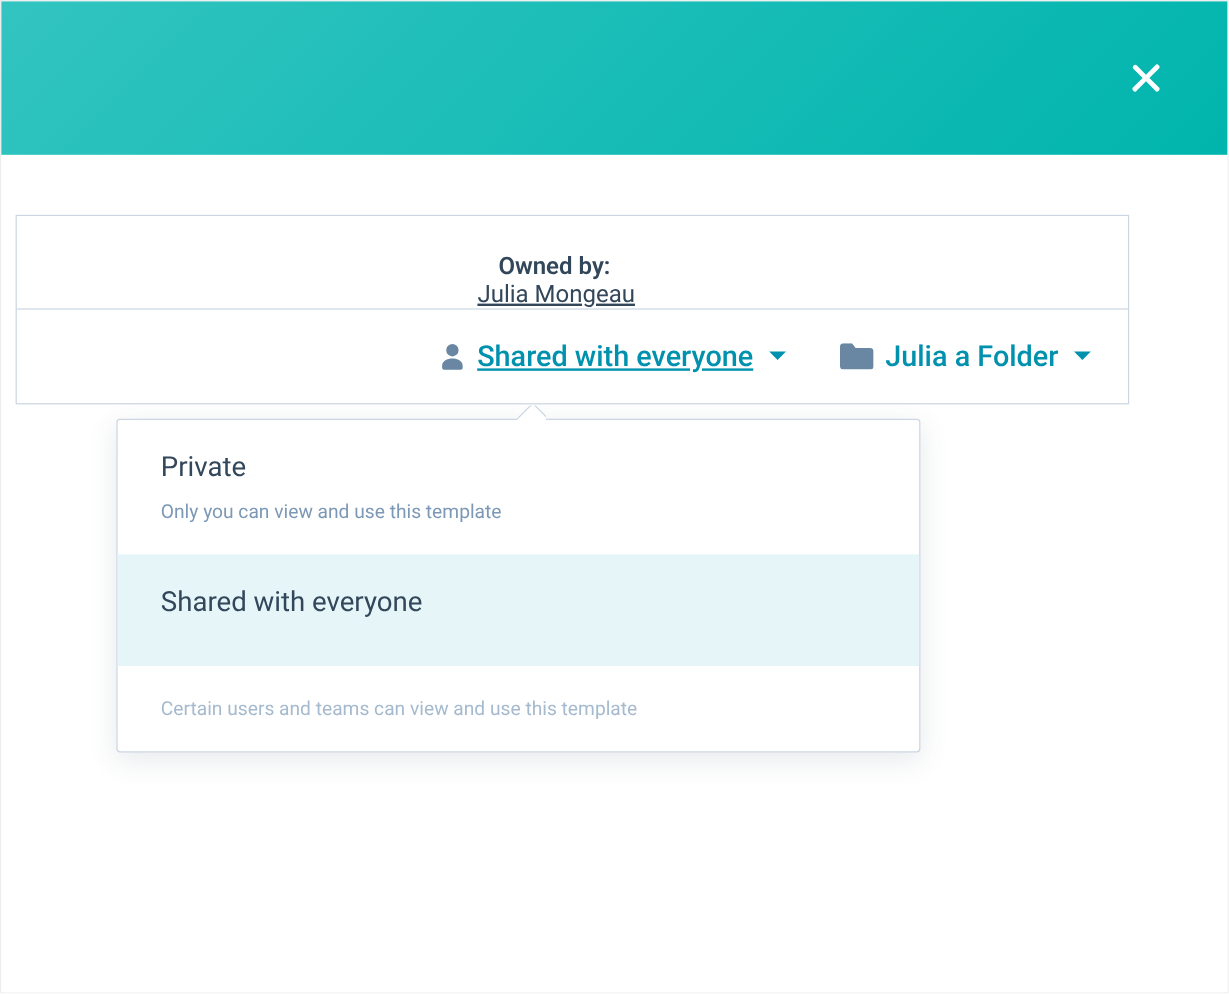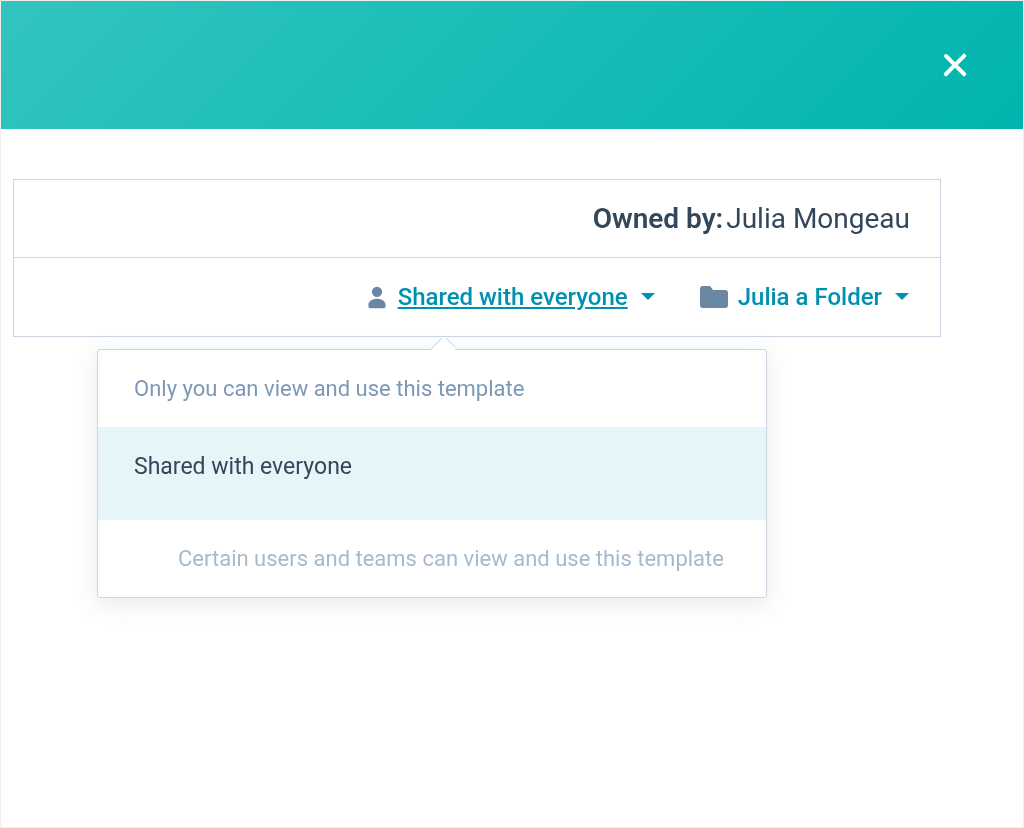--- a/index.html
+++ b/index.html
@@ -51,26 +51,27 @@
     left: 12px;
     right: 82px;
     border: 1px solid var(--border);
   }
   .owner-row {
     height: 78px;
     display: flex;
     align-items: center;
     justify-content: flex-end;
     padding-right: 30px;
-    font-size: 28px;
+    font-size: 20px;
     color: var(--text-dark);
     border-bottom: 1px solid var(--border);
+    flex-direction: column;
   }
   .owner-label { font-weight: 600; }
-  .owner-name  { font-weight: 400; margin-left: 3px; }
+  .owner-name  { font-weight: 400; margin-left: 3px; text-decoration: underline; }
 
   .controls-row {
     height: 78px;
     display: flex;
     align-items: center;
     justify-content: flex-end;
     gap: 44px;
     padding-right: 30px;
     font-size: 24px;
     color: var(--teal-dark);
@@ -132,27 +133,27 @@
     padding: 26px 36px;
     cursor: pointer;
   }
   .option-title {
     font-size: 23px;
     font-weight: 400;
     color: var(--text-dark);
     margin-bottom: 14px;
   }
   .option-desc {
-    font-size: 22px;
+    font-size: 16px;
     color: var(--text-muted);
   }
   .option.selected { background: var(--highlight-bg); }
   .option.disabled { cursor: default; }
   .option.disabled .option-title { color: var(--text-disabled); }
-  .option.disabled .option-desc  { color: var(--text-disabled); margin-left: 44px; }
+  .option.disabled .option-desc  { color: var(--text-disabled); }
 </style>
 </head>
 <body>
 
 <div class="frame">
 
   <div class="header">
     <div class="close-btn">
       <span class="icon-slot">
         <svg viewBox="0 0 24 24">
@@ -199,20 +200,21 @@
         </span>
       </div>
 
     </div>
   </div>
 
   <div class="popover">
     <div class="arrow"></div>
 
     <div class="option">
+      <div class="option-title">Private</div>
       <div class="option-desc">Only you can view and use this template</div>
     </div>
 
     <div class="option selected">
       <div class="option-title">Shared with everyone</div>
     </div>
 
     <div class="option disabled">
       <div class="option-desc">Certain users and teams can view and use this template</div>
     </div>

